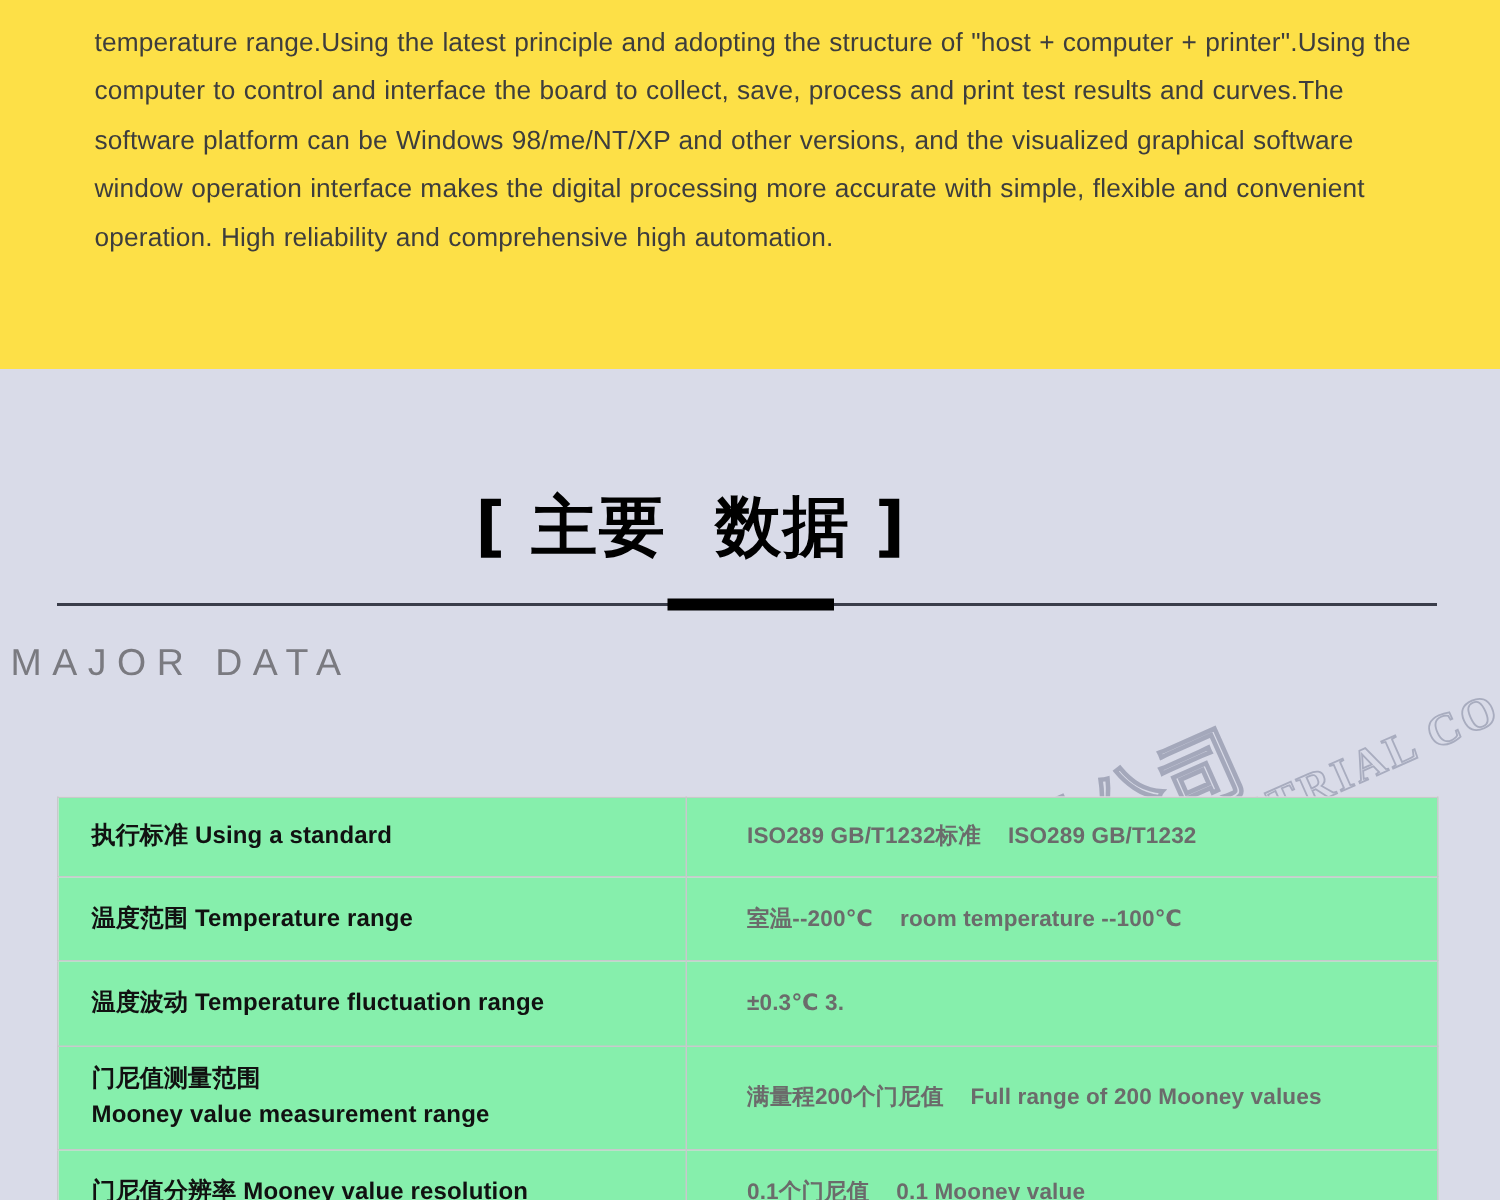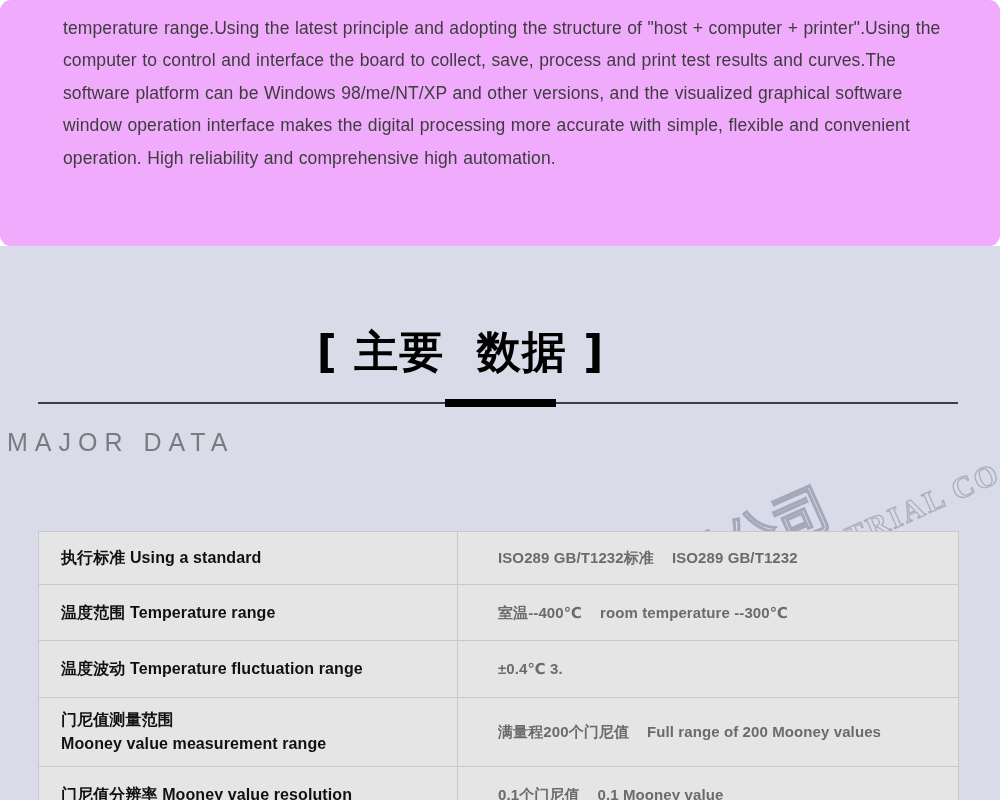--- a/index.html
+++ b/index.html
@@ -16,23 +16,22 @@
     position: relative;
   }
 
   
   .intro-block {
     position: absolute;
     left: 0;
     top: 0;
     width: 1000px;
     height: 246px;
-    background: #f0abfc;
+    background: #fde047;
     box-sizing: border-box;
-    border-radius: 11px;
   }
   .intro-text {
     position: absolute;
     left: 63px;
     top: -6px;
     width: 884px;
     font-size: 17.5px;
     line-height: 32.6px;
     color: #3d3d3d;
     letter-spacing: 0.1px;
@@ -159,21 +158,21 @@
     border-collapse: collapse;
     background: #ffffff;
     z-index: 3;
     table-layout: fixed;
   }
   .spec-table tr {
     background: #ffffff;
   }
   .spec-table td {
     border: 1px solid #c8c8cc;
-    background: #e5e5e5;
+    background: #86efac;
     vertical-align: middle;
     box-sizing: border-box;
   }
   .spec-table td.col-label {
     width: 419px;
     padding: 10px 0 10px 22px;
     font-size: 16px;
     font-weight: 700;
     color: #111111;
     line-height: 24px;
@@ -232,29 +231,29 @@
         </td>
         <td class="col-value">
           <span>ISO289 GB/T1232标准</span><span class="val-gap"></span><span>ISO289 GB/T1232</span>
         </td>
       </tr>
       <tr class="r2">
         <td class="col-label">
           <span>温度范围</span><span>&nbsp;</span><span>Temperature range</span>
         </td>
         <td class="col-value">
-          <span>室温--400℃</span><span class="val-gap"></span><span>room temperature --300℃</span>
+          <span>室温--200℃</span><span class="val-gap"></span><span>room temperature --100℃</span>
         </td>
       </tr>
       <tr class="r3">
         <td class="col-label">
           <span>温度波动</span><span>&nbsp;</span><span>Temperature fluctuation range</span>
         </td>
         <td class="col-value">
-          <span>±0.4℃ 3.</span><span></span>
+          <span>±0.3℃ 3.</span><span></span>
         </td>
       </tr>
       <tr class="r4">
         <td class="col-label">
           <span class="label-line">门尼值测量范围</span>
             <span class="label-line">Mooney value measurement range</span>
         </td>
         <td class="col-value">
           <span>满量程200个门尼值</span><span class="val-gap"></span><span>Full range of 200 Mooney values</span>
         </td>

